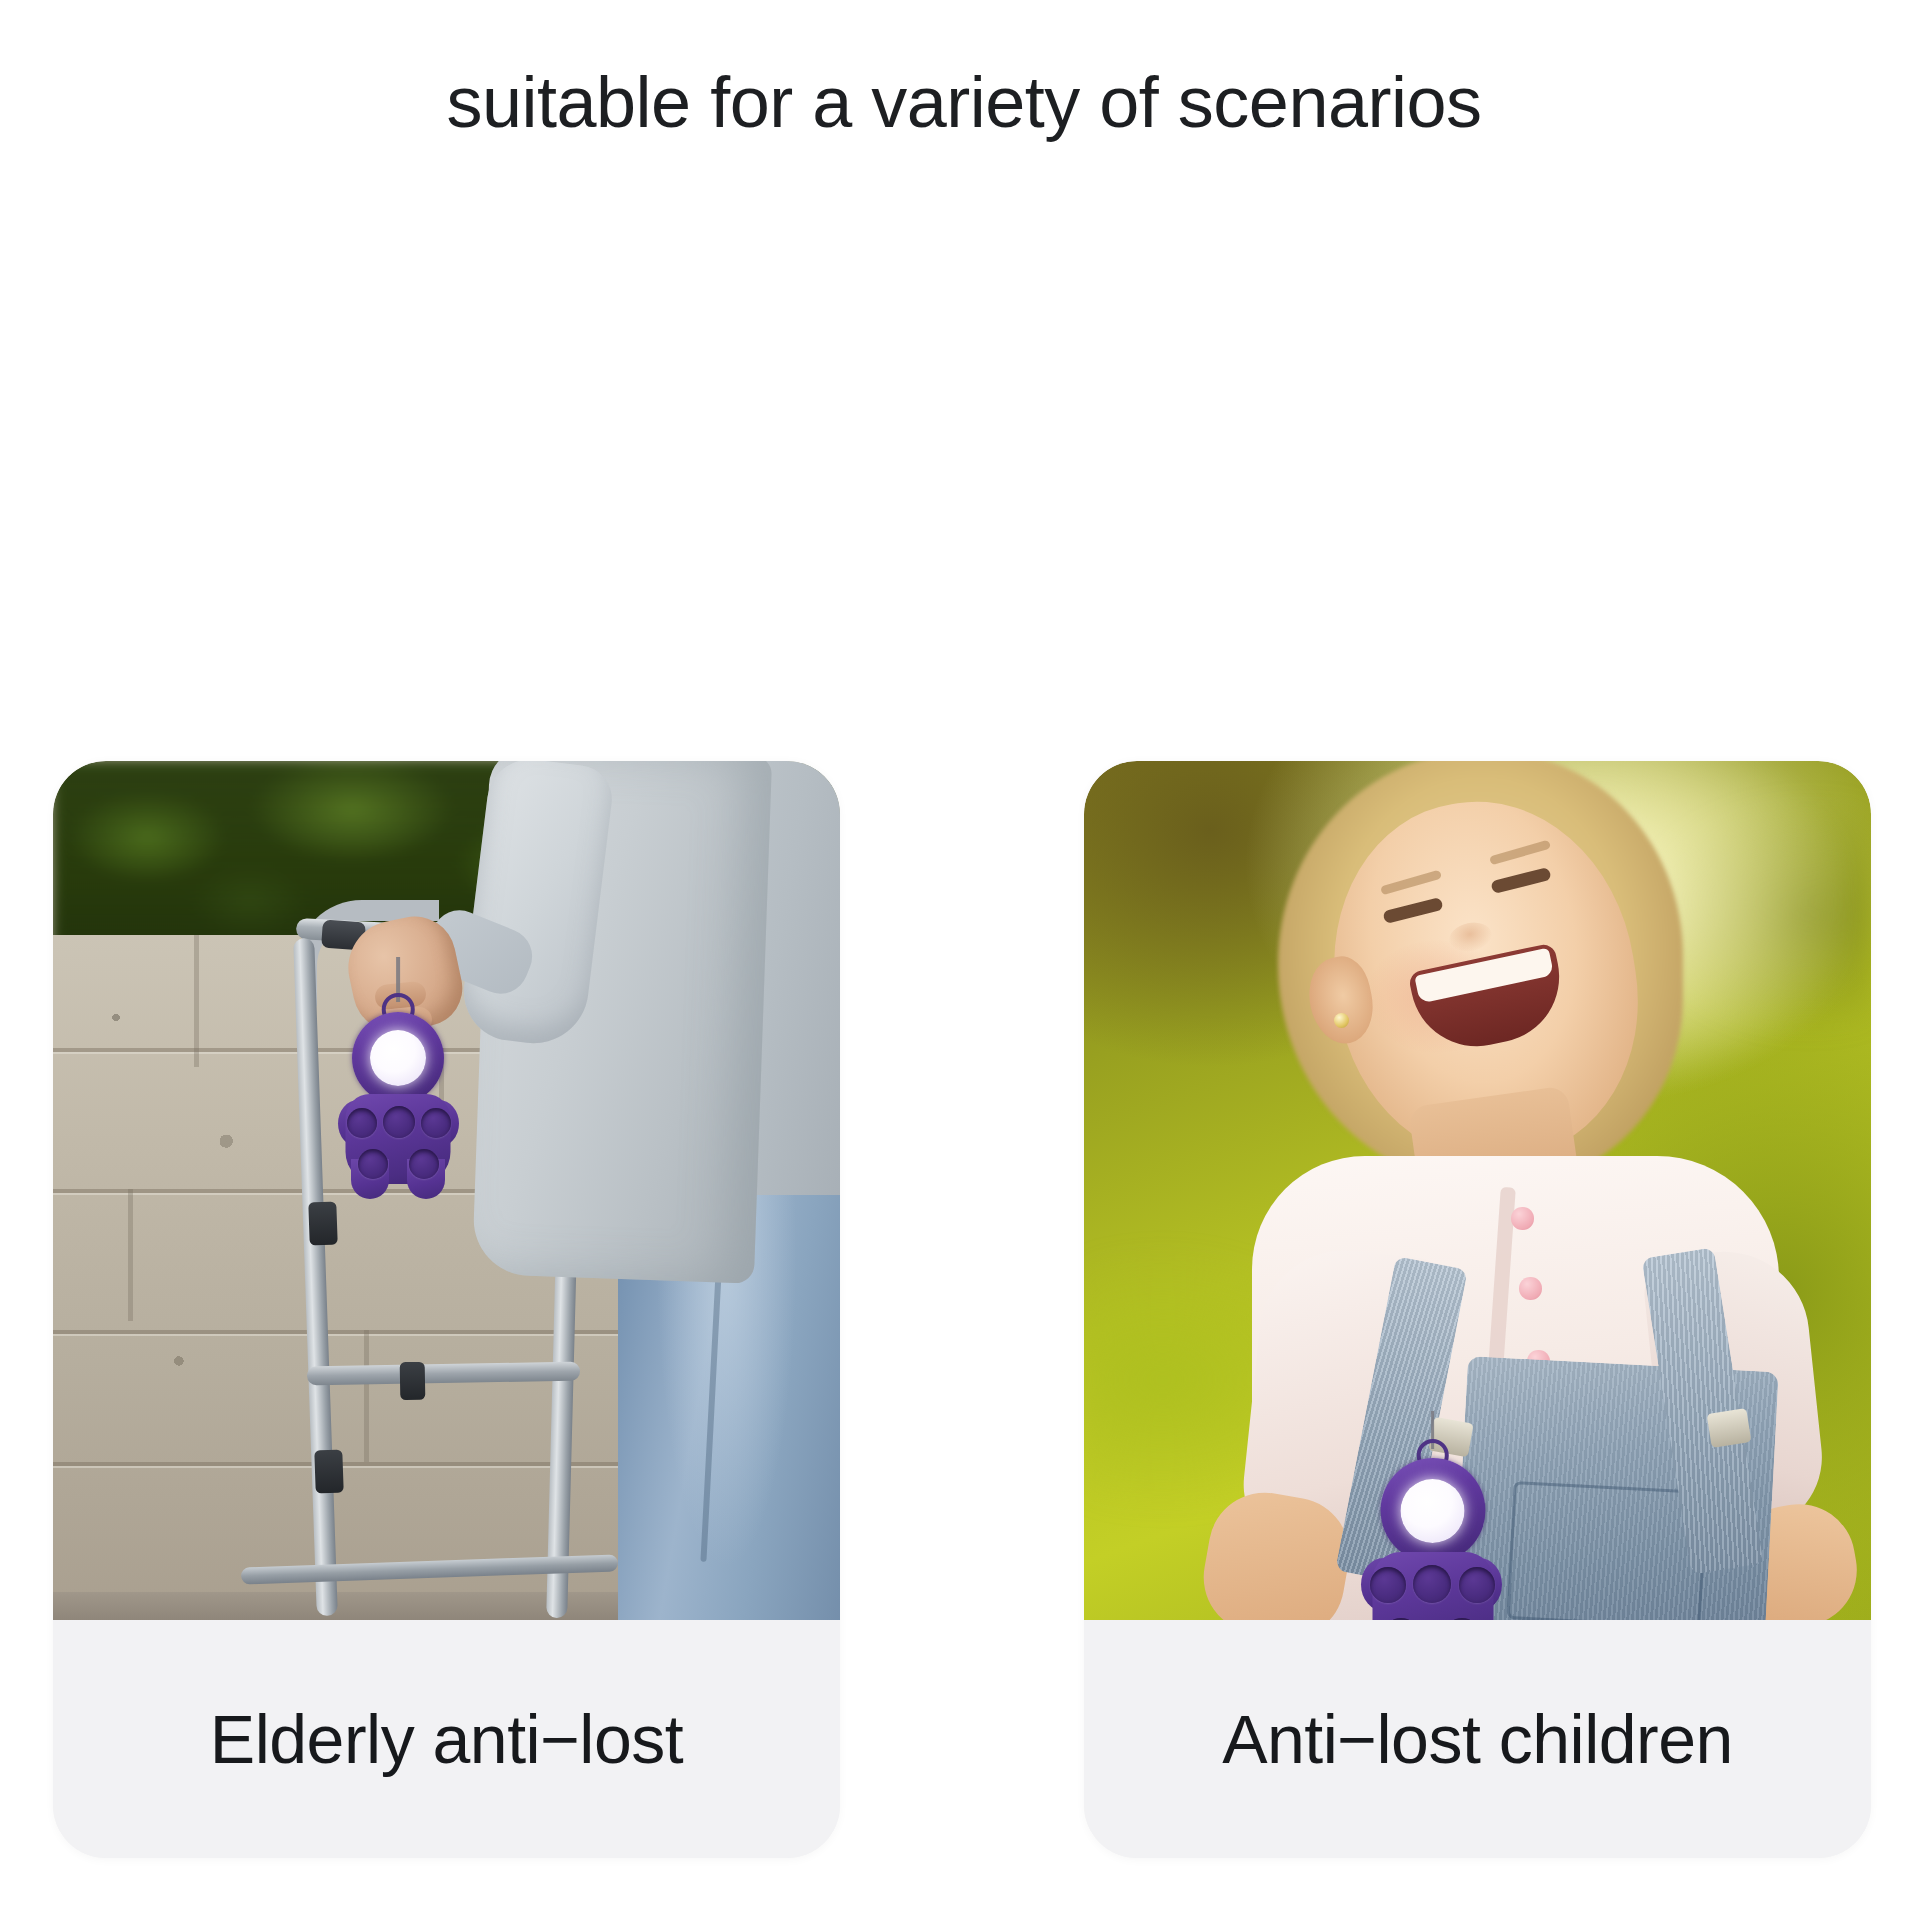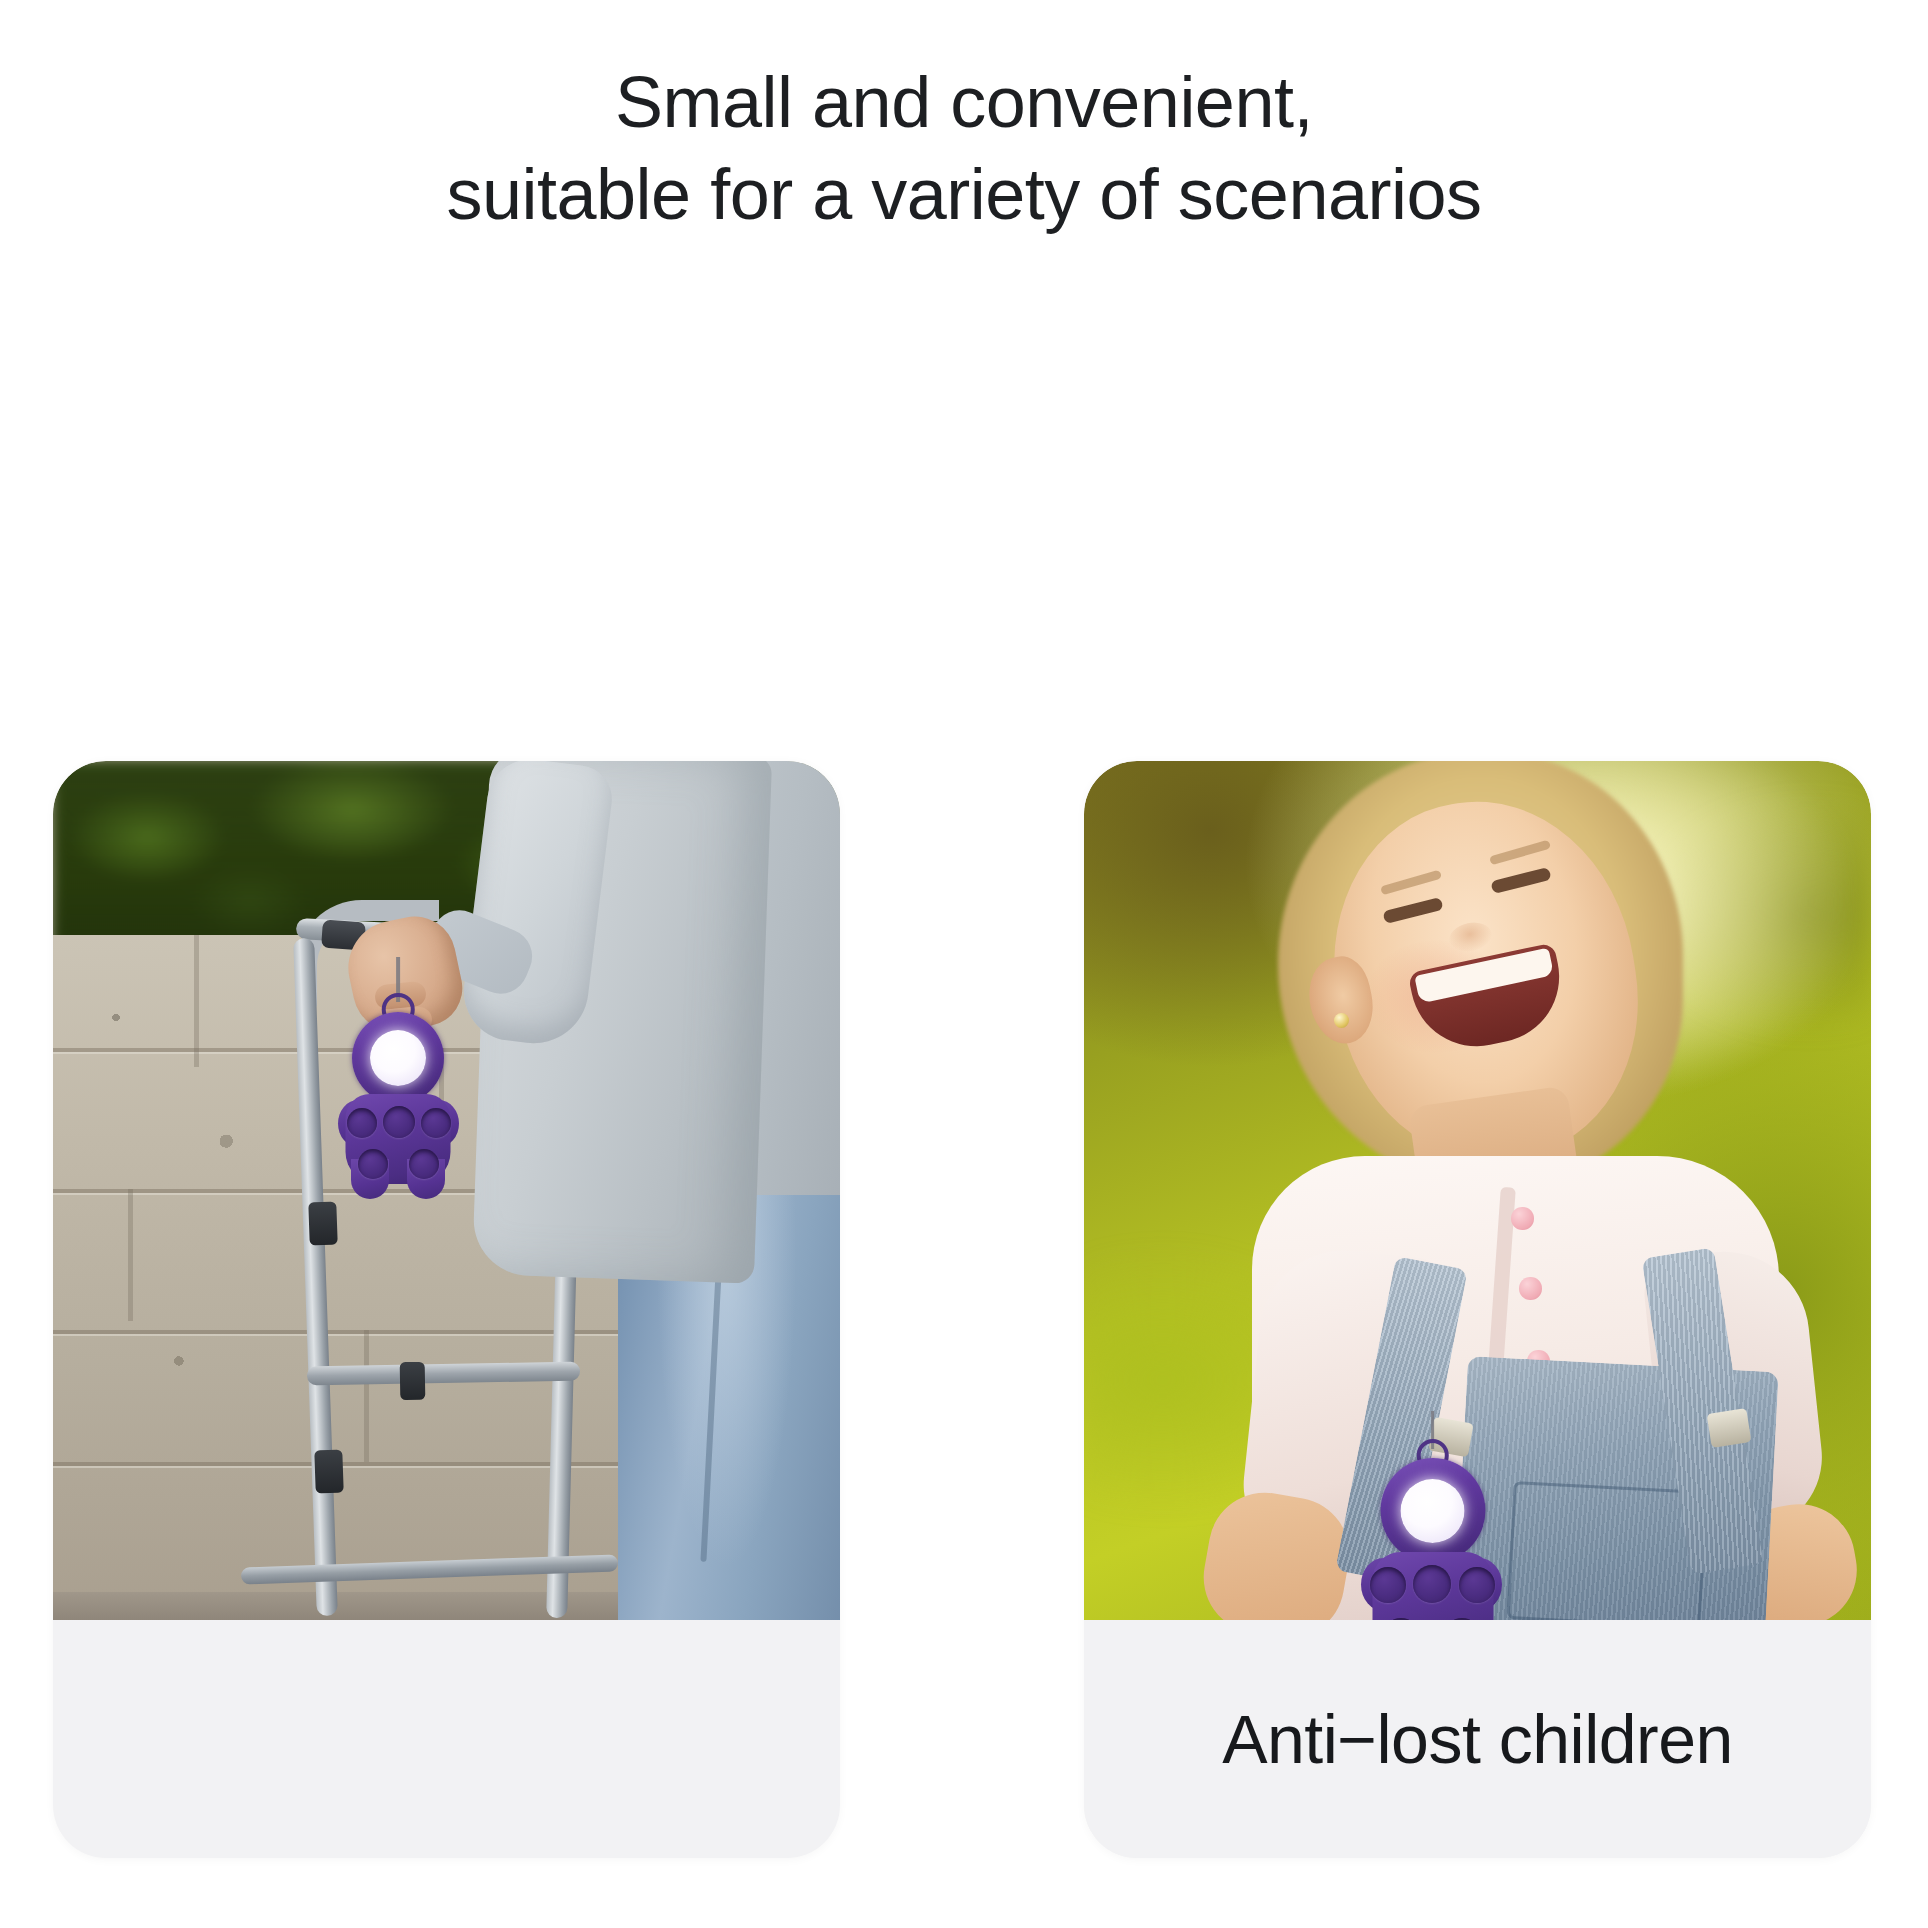--- a/index.html
+++ b/index.html
@@ -490,21 +490,20 @@
   }
 
   
   .photo-soft { filter: blur(0.6px); }
 </style>
 </head>
 <body>
 
 <div class="header">
   <div class="subtitle">
-    <span class="sub-line">Small and convenient,</span>
     <span class="sub-line">suitable for a variety of scenarios</span>
   </div>
 </div>
 
 <div class="cards">
 
   <div class="scene-card left">
 
     <div class="photo ph-elder photo-soft">
       <div class="foliage"></div>
@@ -561,20 +560,23 @@
         <div class="kc-nub" style="left:19px; top:202px; width:38px; height:40px; border-radius:0 0 19px 19px;"></div>
         <div class="kc-nub" style="left:75px; top:202px; width:38px; height:40px; border-radius:0 0 19px 19px;"></div>
         <div class="kc-dimple" style="left:15px; top:151px; width:30px; height:30px;"></div>
         <div class="kc-dimple" style="left:51px; top:149px; width:32px; height:32px;"></div>
         <div class="kc-dimple" style="left:89px; top:151px; width:30px; height:30px;"></div>
         <div class="kc-dimple" style="left:26px; top:192px; width:30px; height:30px;"></div>
         <div class="kc-dimple" style="left:77px; top:192px; width:30px; height:30px;"></div>
       </div>
     </div>
 
+    <div class="caption-strip">
+      <span class="caption-text">Elderly anti−lost</span>
+    </div>
   </div>
 
   <div class="scene-card right">
 
     <div class="photo ph-child photo-soft">
       <div class="blurfield"></div>
       <div class="sunglow"></div>
 
       <div class="hair-back"></div>
       <div class="hair-wisps"></div>

